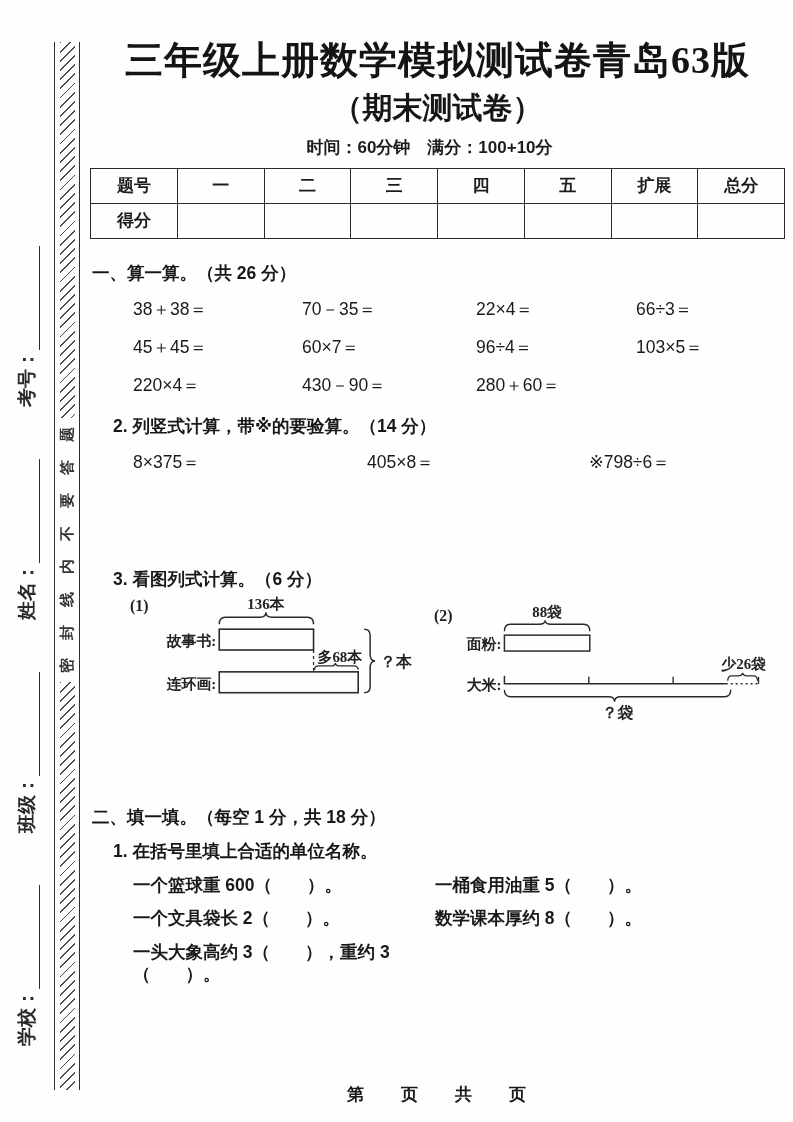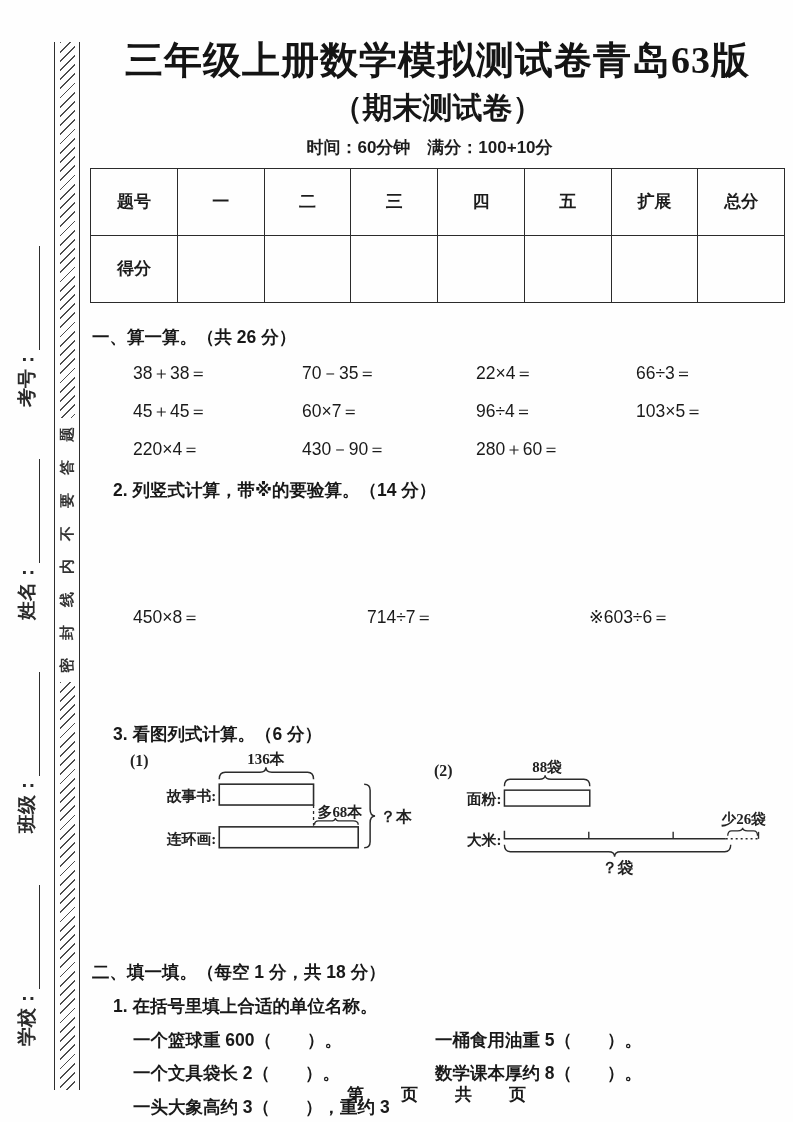--- a/index.html
+++ b/index.html
@@ -42,21 +42,21 @@
   .subtitle{
     margin:6px 0 0 0;text-align:center;font-family:"Liberation Serif","DejaVu Serif",serif;
     font-size:30px;font-weight:600;color:#161616;line-height:1.2;
   }
   .meta{margin-top:10px;text-align:center;padding-right:16px;font-size:17px;font-weight:700;color:#1c1c1c;}
   table.score-table{
     width:100%;border-collapse:collapse;margin-top:9px;table-layout:fixed;
   }
   table.score-table th,table.score-table td{
     border:1.6px solid #2b2b2b;height:34px;text-align:center;
-    font-size:17px;font-weight:700;color:#1c1c1c;padding:16px;
+    font-size:17px;font-weight:700;color:#1c1c1c;padding:0;
   }
   .sec-heading{margin:22px 0 0 2px;font-size:17.5px;font-weight:700;color:#181818;}
   .q-heading{margin:10px 0 0 23px;font-size:17.5px;font-weight:700;color:#181818;}
   .eq-grid{
     display:grid;grid-template-columns:169px 174px 160px auto;
     margin:12px 0 0 43px;row-gap:14px;font-size:17.5px;font-weight:500;color:#1a1a1a;
   }
   .eq-row{display:grid;grid-template-columns:234px 222px auto;margin:12px 0 0 43px;
     font-size:17.5px;font-weight:500;color:#1a1a1a;}
   .eq-row.second{margin-top:103px;}
@@ -151,24 +151,24 @@
       <span>45＋45＝</span>
       <span>60×7＝</span>
       <span>96÷4＝</span>
       <span>103×5＝</span>
       <span>220×4＝</span>
       <span>430－90＝</span>
       <span>280＋60＝</span>
     </div>
 
     <div class="q-heading" style="margin-top:17px">2. 列竖式计算，带※的要验算。（14 分）</div>
-    <div class="eq-row second">
-      <span>450×8＝</span>
-      <span>714÷7＝</span>
-      <span>※603÷6＝</span>
+    <div class="eq-row">
+      <span>8×375＝</span>
+      <span>405×8＝</span>
+      <span>※798÷6＝</span>
     </div>
 
     <div class="q-heading after-work">3. 看图列式计算。（6 分）</div>
 
     <div class="diagrams">
 
       <svg width="310" height="122" viewBox="0 0 310 122">
         <text x="10" y="20" font-size="16">(1)</text>
         <path d="M100,33 Q100,26 106,26 L141,26 Q147,26 147,21 Q147,26 153,26 L189,26 Q195,26 195,33" fill="none" stroke="#2b2b2b" stroke-width="1.5"></path>
         <text x="147" y="18" font-size="15" text-anchor="middle">136本</text>

